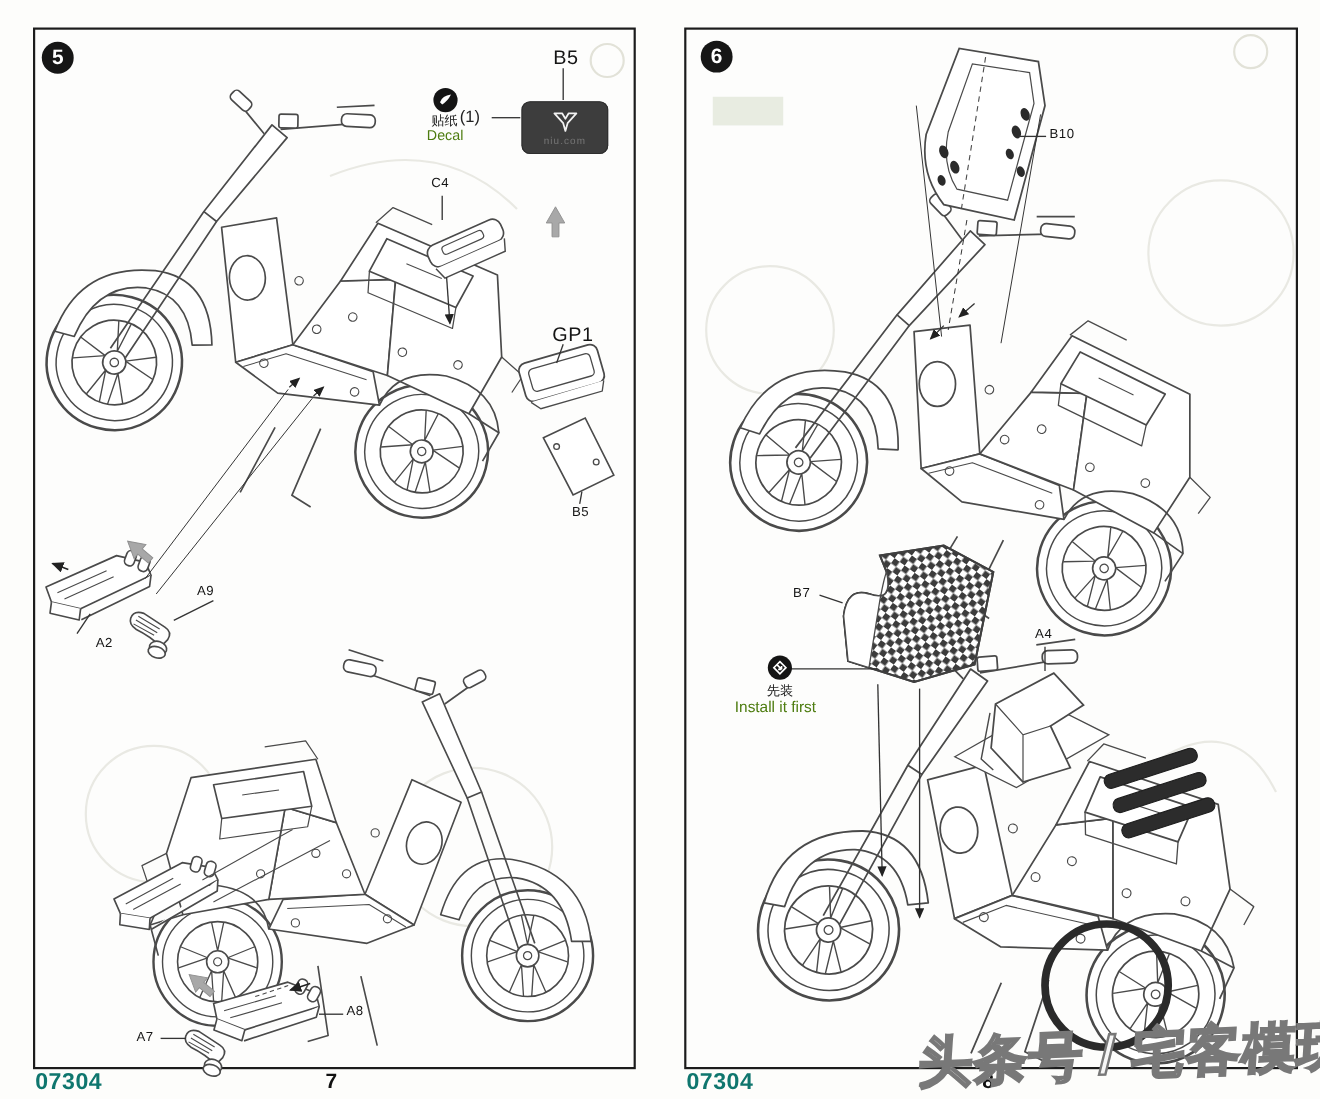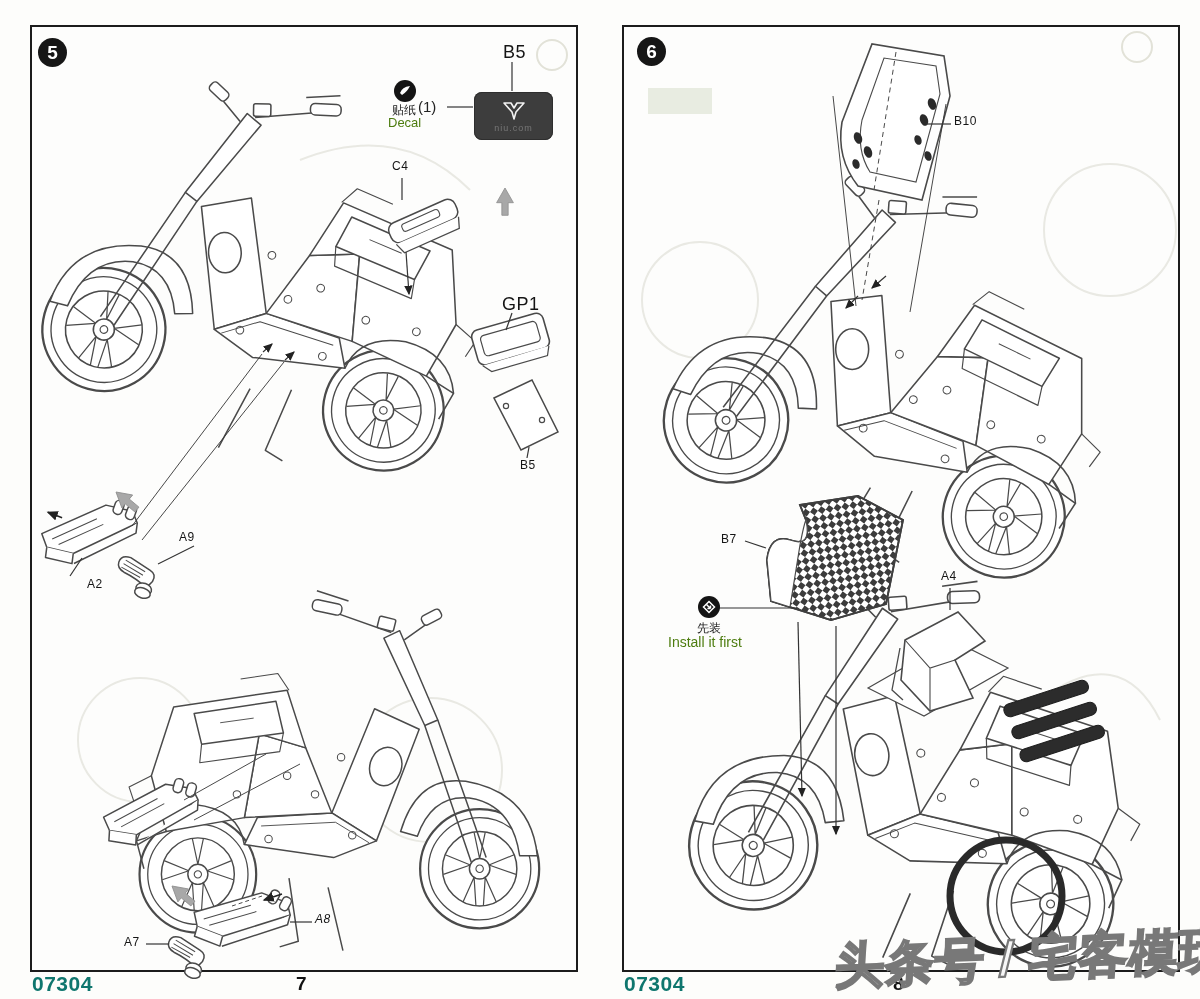--- a/index.html
+++ b/index.html
@@ -305,21 +305,21 @@
     </svg>
     <div class="brand">niu.com</div>
   </div>
 
   <div class="plabel" style="left:392px;top:159px;">C4</div>
   <div class="plabel big" style="left:502px;top:294px;">GP1</div>
   <div class="plabel" style="left:520px;top:458px;">B5</div>
   <div class="plabel" style="left:179px;top:530px;">A9</div>
   <div class="plabel" style="left:59px;top:577px;margin-left:28px;">A2</div>
   <div class="plabel" style="left:124px;top:935px;">A7</div>
-  <div class="plabel" style="left:315px;top:912px;font-style:italic;">A8</div>
+  <div class="plabel" style="left:315px;top:912px;">A8</div>
 
   <div class="kitnum" style="left:32px;top:972px;">07304</div>
   <div class="pagenum" style="left:296px;top:973px;">7</div>
 
   <div class="step-badge" style="left:637px;top:37px;">
     <span>6</span>
   </div>
 
   <div class="plabel" style="left:954px;top:114px;">B10</div>
   <div class="plabel" style="left:721px;top:532px;">B7</div>

